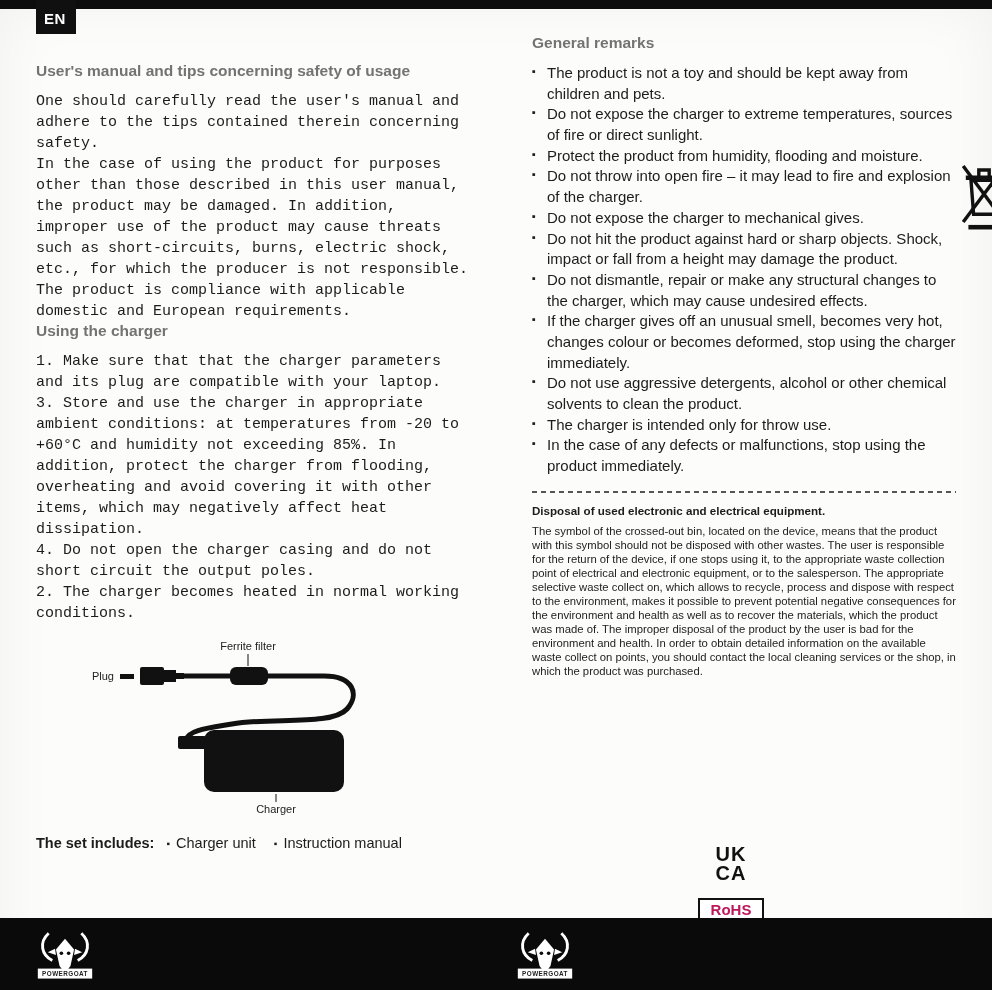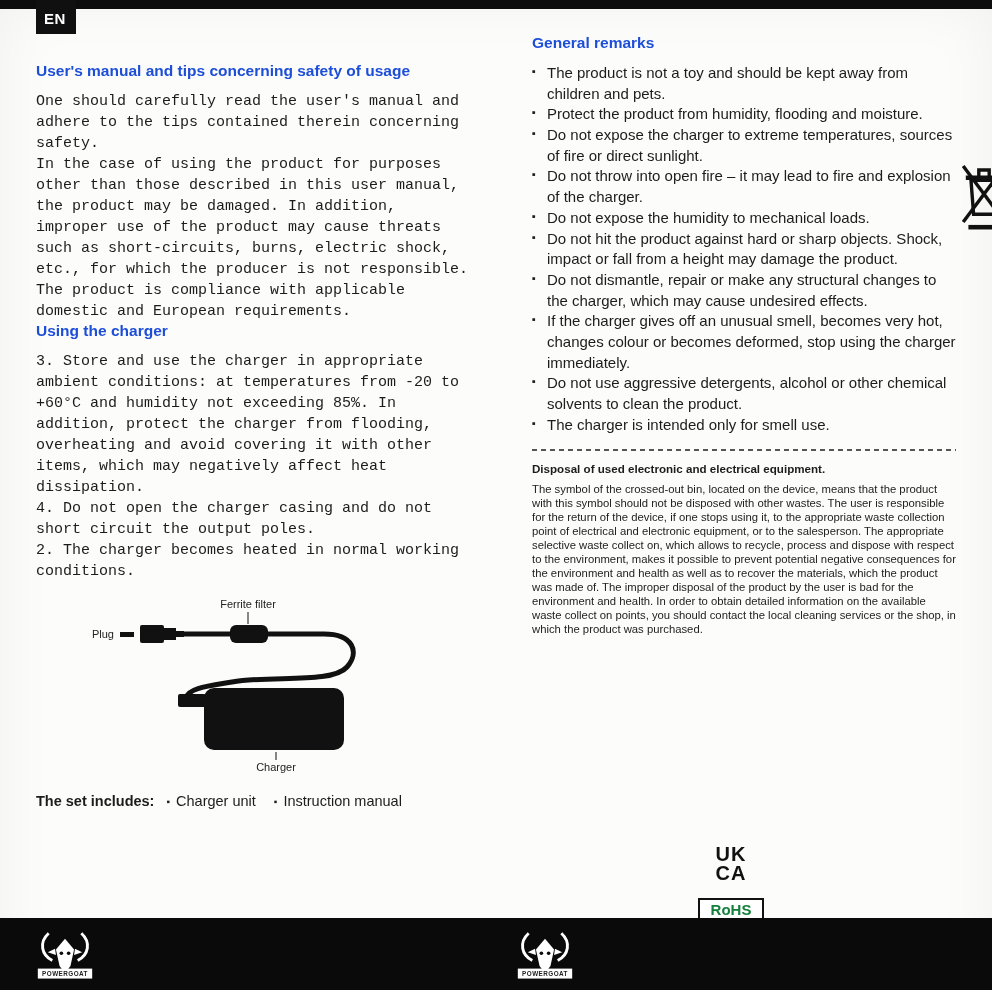--- a/index.html
+++ b/index.html
@@ -10,41 +10,41 @@
     box-shadow:inset 0 0 60px rgba(0,0,0,0.05);
   }
   .top-strip{position:absolute;top:0;left:0;right:0;height:9px;background:#0d0d0d;}
   .en-badge{
     position:absolute;top:0;left:36px;width:40px;height:34px;background:#101010;
     color:#fff;font-weight:bold;font-size:15px;box-sizing:border-box;
     display:flex;align-items:flex-end;padding:0 0 7px 8px;letter-spacing:0.5px;
   }
   .col-left{position:absolute;left:36px;top:62px;width:436px;}
   .col-right{position:absolute;left:532px;top:34px;width:424px;}
-  h2.sec{font-size:15.5px;font-weight:bold;margin:0 0 11px 0;color:#1d4ed8;}
+  h2.sec{font-size:15.5px;font-weight:bold;margin:0 0 11px 0;color:#737373;}
   .mt{margin-top:17px;}
   .body-text{font-size:15px;line-height:1.4;}
   .body-text div{margin:0;font-family:Liberation Mono, monospace;}
   .plain-list div{margin:0;}
   .bullet{position:relative;padding-left:15px;font-size:15px;line-height:1.38;}
   .bullet::before{content:"▪";position:absolute;left:0;top:1px;font-size:11px;}
   .divider-dashed{height:2px;margin:14px 0 11px 0;
     background:repeating-linear-gradient(90deg,#555 0 5px,transparent 5px 9px);}
   .disposal-title{font-size:11.6px;font-weight:bold;margin:2px 0 7px 0;}
   .disposal-body{font-size:11.3px;line-height:1.24;color:#222;}
   .diagram{margin-top:14px;}
   svg text{font-family:"Liberation Sans","DejaVu Sans",sans-serif;fill:#222;}
   .set-includes{margin-top:15px;font-size:14.5px;}
   .si-label{font-weight:bold;margin-right:8px;}
   .si-item{margin-right:14px;}
   .si-item::before{content:"▪";font-size:10px;margin-right:6px;position:relative;top:-1px;}
   .marks-row{position:absolute;left:698px;top:845px;display:flex;align-items:center;gap:15px;flex-direction:column;}
   .ukca{font-weight:800;font-size:20px;line-height:0.95;letter-spacing:1px;color:#111;}
   .rohs{border:2.5px solid #111;width:62px;text-align:center;background:#fff;}
-  .rohs-top{font-weight:bold;font-size:15px;padding:1px 0;color:#15803d;}
+  .rohs-top{font-weight:bold;font-size:15px;padding:1px 0;color:#be185d;}
   .rohs-bottom{background:#1d4ed8;color:#fff;font-size:9.5px;padding:1px 0 2px 0;}
   .ce{font-size:29px;letter-spacing:5px;color:#111;font-weight:700;}
   .recycle{font-size:31px;color:#111;line-height:1;}
   .edge-icon{position:absolute;right:-18px;top:146px;}
   .footer{position:absolute;left:0;right:0;bottom:0;height:72px;background:#0a0a0a;}
   .goat{position:absolute;top:8px;}
   .goat.g1{left:36px;}
   .goat.g2{left:516px;}
 </style>
 </head>
@@ -57,20 +57,21 @@
   <div class="col-left">
     <h2 class="sec">User's manual and tips concerning safety of usage</h2>
     <div class="body-text">
       <div>One should carefully read the user's manual and adhere to the tips contained therein concerning safety.</div>
       <div>In the case of using the product for purposes other than those described in this user manual, the product may be damaged. In addition, improper use of the product may cause threats such as short-circuits, burns, electric shock, etc., for which the producer is not responsible.</div>
       <div>The product is compliance with applicable domestic and European requirements.</div>
     </div>
 
     <h2 class="sec mt">Using the charger</h2>
     <div class="body-text plain-list">
+      <div>1. Make sure that that the charger parameters and its plug are compatible with your laptop.</div>
       <div>3. Store and use the charger in appropriate ambient conditions: at temperatures from -20 to +60°C and humidity not exceeding 85%. In addition, protect the charger from flooding, overheating and avoid covering it with other items, which may negatively affect heat dissipation.</div>
       <div>4. Do not open the charger casing and do not short circuit the output poles.</div>
       <div>2. The charger becomes heated in normal working conditions.</div>
     </div>
 
 
     <div class="diagram">
       <svg width="436" height="178" viewBox="0 0 436 178">
 
         <text x="212" y="12" font-size="11" text-anchor="middle">Ferrite filter</text>
@@ -104,29 +105,30 @@
       <span class="si-label">The set includes:</span>
       <span class="si-item"><span>Charger unit</span></span>
       <span class="si-item"><span>Instruction manual</span></span>
     </div>
   </div>
 
   <div class="col-right">
     <h2 class="sec">General remarks</h2>
     <div>
       <div class="bullet">The product is not a toy and should be kept away from children and pets.</div>
+      <div class="bullet">Do not expose the charger to extreme temperatures, sources of fire or direct sunlight.</div>
       <div class="bullet">Protect the product from humidity, flooding and moisture.</div>
-      <div class="bullet">Do not expose the charger to extreme temperatures, sources of fire or direct sunlight.</div>
       <div class="bullet">Do not throw into open fire – it may lead to fire and explosion of the charger.</div>
-      <div class="bullet">Do not expose the humidity to mechanical loads.</div>
+      <div class="bullet">Do not expose the charger to mechanical gives.</div>
       <div class="bullet">Do not hit the product against hard or sharp objects. Shock, impact or fall from a height may damage the product.</div>
       <div class="bullet">Do not dismantle, repair or make any structural changes to the charger, which may cause undesired effects.</div>
       <div class="bullet">If the charger gives off an unusual smell, becomes very hot, changes colour or becomes deformed, stop using the charger immediately.</div>
       <div class="bullet">Do not use aggressive detergents, alcohol or other chemical solvents to clean the product.</div>
-      <div class="bullet">The charger is intended only for smell use.</div>
+      <div class="bullet">The charger is intended only for throw use.</div>
+      <div class="bullet">In the case of any defects or malfunctions, stop using the product immediately.</div>
     </div>
 
     <div class="divider-dashed"></div>
 
     <div class="disposal-title">Disposal of used electronic and electrical equipment.</div>
     <div class="disposal-body">The symbol of the crossed-out bin, located on the device, means that the product with this symbol should not be disposed with other wastes. The user is responsible for the return of the device, if one stops using it, to the appropriate waste collection point of electrical and electronic equipment, or to the salesperson. The appropriate selective waste collect on, which allows to recycle, process and dispose with respect to the environment, makes it possible to prevent potential negative consequences for the environment and health as well as to recover the materials, which the product was made of. The improper disposal of the product by the user is bad for the environment and health. In order to obtain detailed information on the available waste collect on points, you should contact the local cleaning services or the shop, in which the product was purchased.</div>
   </div>
 
   <div class="marks-row">
     <div class="ukca">

